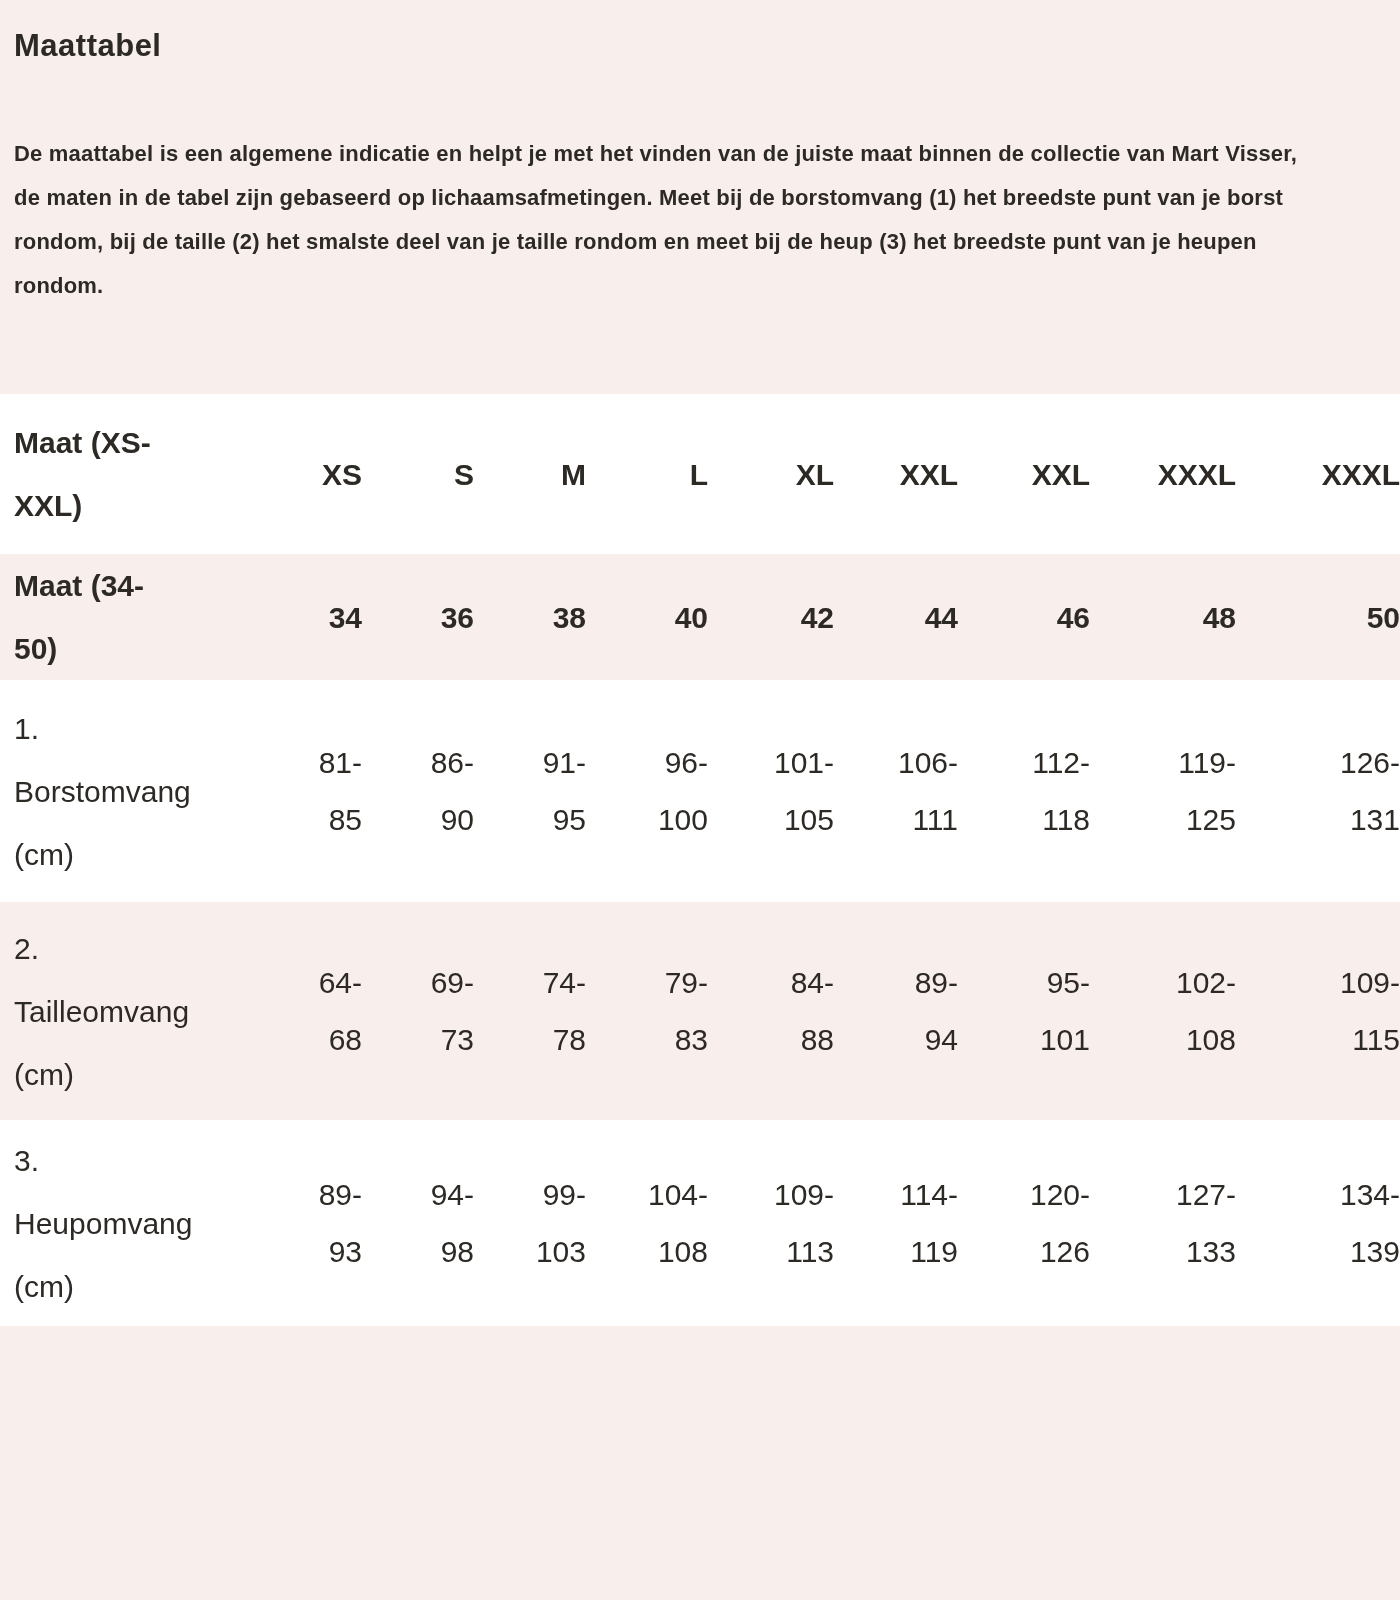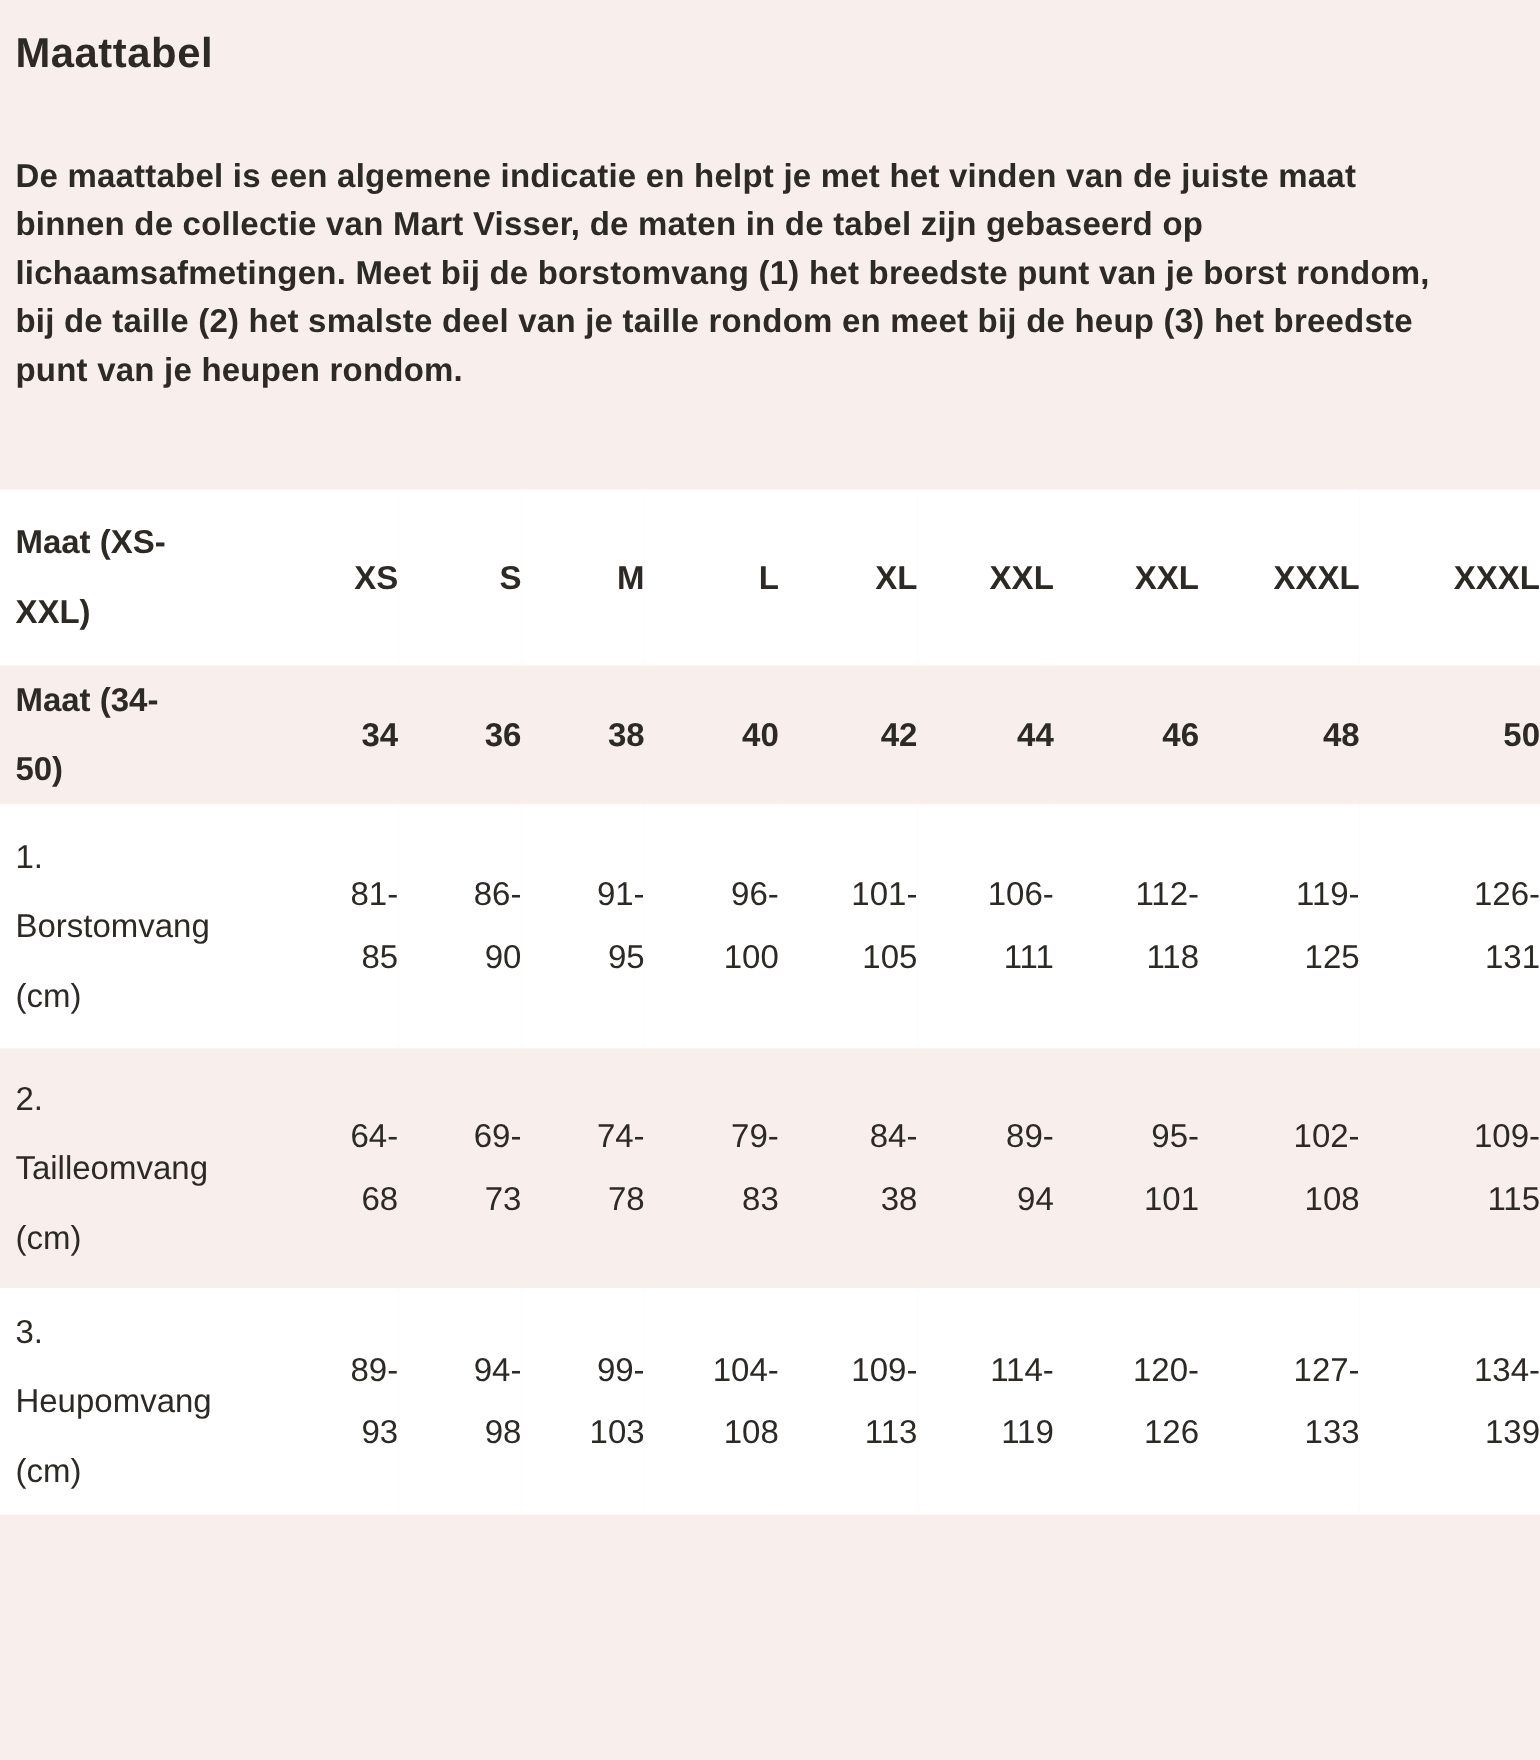--- a/index.html
+++ b/index.html
@@ -16,29 +16,29 @@
     -webkit-font-smoothing: antialiased;
   }
   .page {
     position: relative;
     width: 1400px;
     height: 1600px;
   }
   .page-title {
     margin: 0;
     padding: 28px 0 0 14px;
-    font-size: 38px;
+    font-size: 31px;
     font-weight: 700;
     letter-spacing: 0.5px;
   }
   .para {
     margin: 0;
     padding: 0 40px 0 14px;
     max-width: 1290px;
-    font-size: 30px;
+    font-size: 22px;
     font-weight: 700;
     line-height: 44px;
     letter-spacing: 0.2px;
   }
   .para.intro  { margin-top: 68px; }
   .para.advice { margin-top: 44px; }
 
   table.size-table {
     margin-top: 86px;
     width: 1400px;
@@ -152,21 +152,21 @@
 (cm)</th>
         <td>64-
 68</td>
         <td>69-
 73</td>
         <td>74-
 78</td>
         <td>79-
 83</td>
         <td>84-
-38</td>
+88</td>
         <td>89-
 94</td>
         <td>95-
 101</td>
         <td>102-
 108</td>
         <td>109-
 115</td>
       </tr>
       <tr class="r4 striped">

